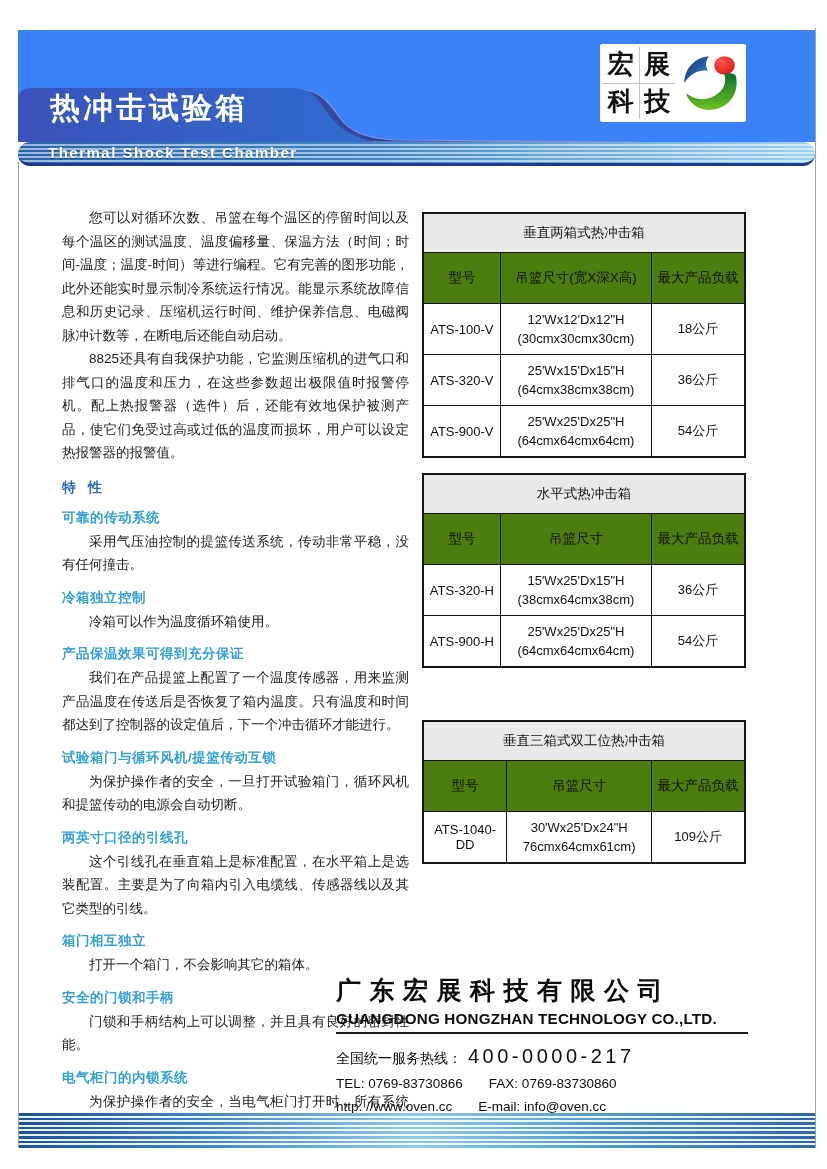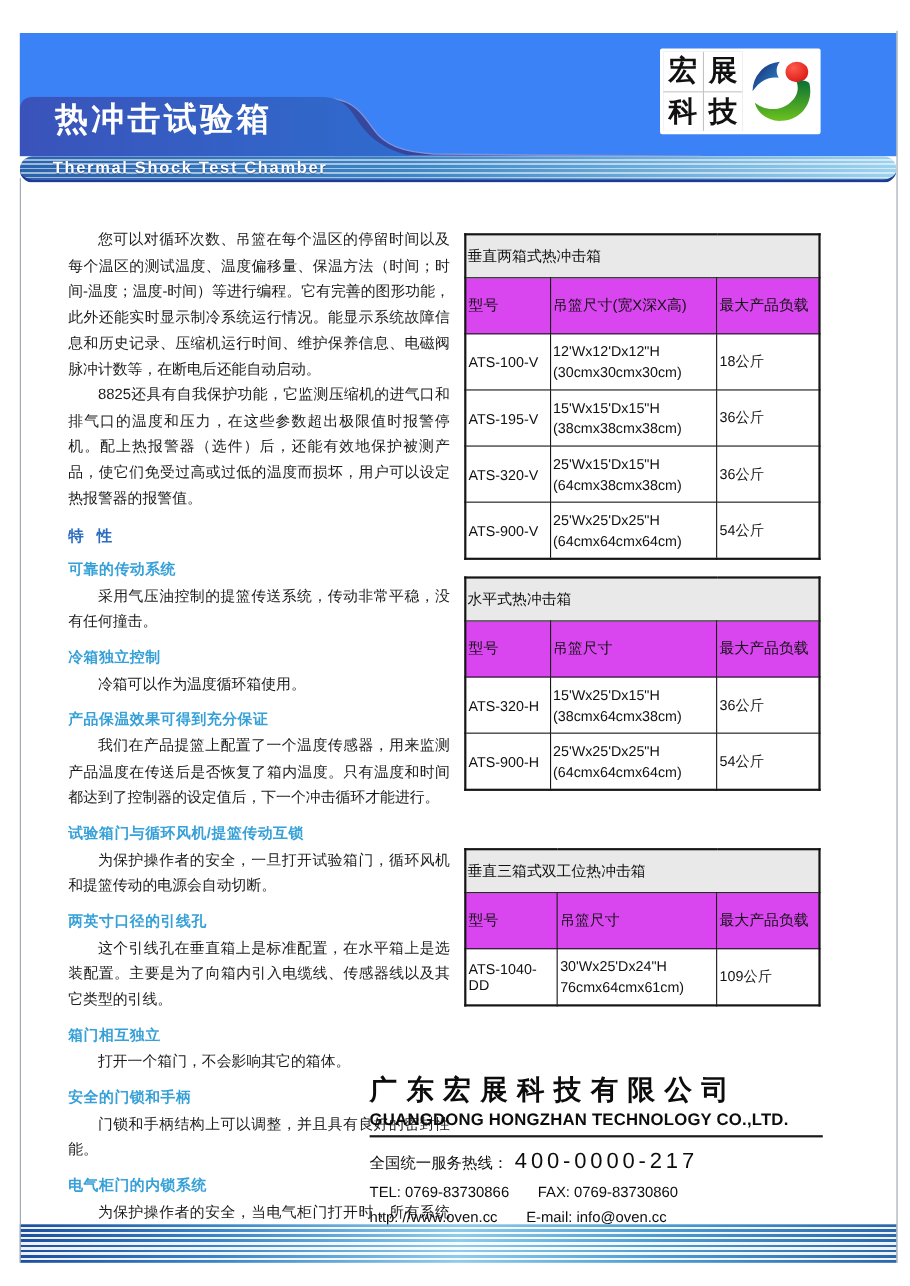--- a/index.html
+++ b/index.html
@@ -38,23 +38,23 @@
   p.intro{margin:0;text-indent:2em;font-size:13.5px;line-height:23.5px;text-align:justify;}
   .features-heading{color:#2a6cc0;font-weight:700;font-size:14px;margin:14px 0 0;letter-spacing:4px;}
   .feat h4{color:#36a0d8;font-size:13.5px;font-weight:700;margin:12px 0 3px;letter-spacing:.5px;}
   .feat p{margin:0;text-indent:2em;font-size:13.5px;line-height:23.5px;text-align:justify;}
 
   
   .tables-col{position:absolute;left:422px;top:212px;width:324px;}
   table.spec{width:100%;border-collapse:collapse;border:2px solid #151515;font-size:13.5px;
              color:#111;margin:0 0 15px 0;table-layout:fixed;}
   table.spec.gap-big{margin-bottom:52px;}
-  table.spec th,table.spec td{border:1.5px solid #151515;text-align:left;vertical-align:middle;}
+  table.spec th,table.spec td{border:1.5px solid #151515;text-align:center;vertical-align:middle;}
   .tcaption{background:#e9e9e9;font-weight:400;height:36px;}
-  .thead th{background:#d946ef;font-weight:400;height:46px;padding:2px;}
+  .thead th{background:#4d7c0f;font-weight:400;height:46px;padding:2px;}
   table.spec td{background:#fff;padding:6px 2px;font-size:13px;height:38px;}
   td .dim{line-height:19px;font-size:13px;}
 
   
   .company{position:absolute;left:336px;top:974px;width:412px;text-align:left;color:#0c0c0c;}
   .co-cn{font-size:25px;font-weight:700;letter-spacing:8.5px;margin-right:-8px;white-space:nowrap;}
   .co-en{font-size:15.2px;font-weight:700;margin-top:3px;letter-spacing:.2px;white-space:nowrap;}
   .co-rule{border:none;border-top:2px solid #1a1a1a;margin:5px 0 11px;}
   .hotline{font-size:14px;}
   .hotline .num{font-size:20px;letter-spacing:3.5px;margin-left:6px;}
@@ -183,28 +183,20 @@
       </tr>
       <tr>
         <td>ATS-100-V</td>
         <td>
               <div class="dim">12'Wx12'Dx12"H</div>
               <div class="dim">(30cmx30cmx30cm)</div>
             </td>
         <td>18公斤</td>
       </tr>
       <tr>
-        <td>ATS-195-V</td>
-        <td>
-              <div class="dim">15'Wx15'Dx15"H</div>
-              <div class="dim">(38cmx38cmx38cm)</div>
-            </td>
-        <td>36公斤</td>
-      </tr>
-      <tr>
         <td>ATS-320-V</td>
         <td>
               <div class="dim">25'Wx15'Dx15"H</div>
               <div class="dim">(64cmx38cmx38cm)</div>
             </td>
         <td>36公斤</td>
       </tr>
       <tr>
         <td>ATS-900-V</td>
         <td>

